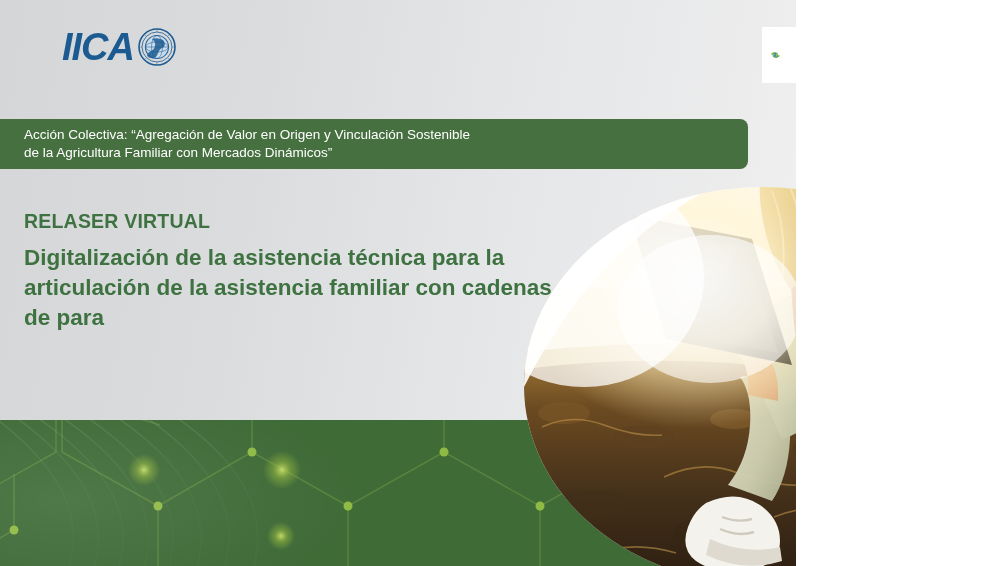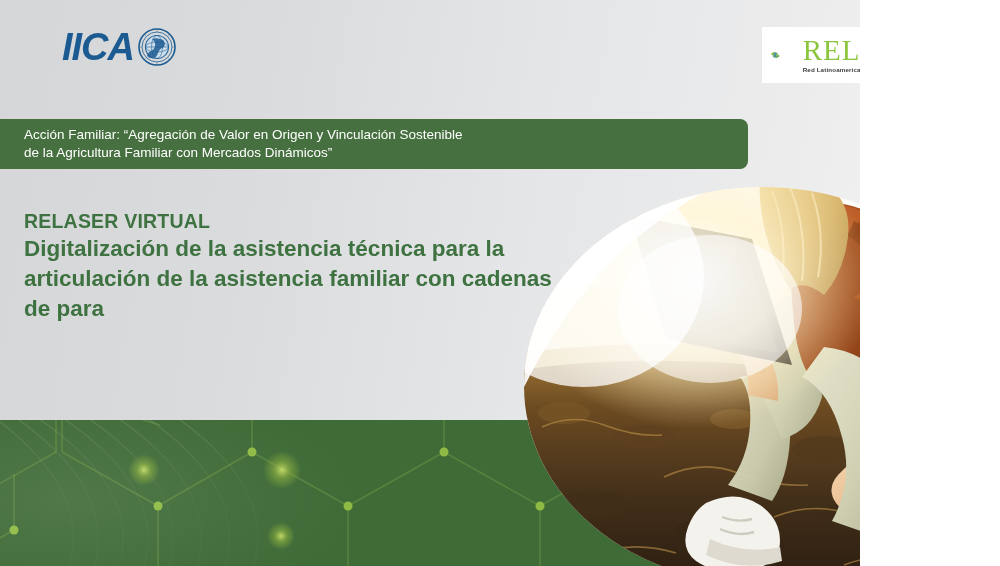--- a/index.html
+++ b/index.html
@@ -6,21 +6,21 @@
     margin: 0;
     padding: 0;
     background: #ffffff;
   }
   body {
     font-family: "Liberation Sans", sans-serif;
   }
 
   #poster {
     position: relative;
-    width: 860px;
+    width: 796px;
     height: 566px;
     overflow: hidden;
     background: linear-gradient(100deg, #d4d6d8 0%, #d9dbdd 28%, #e4e6e7 60%, #ececed 85%, #f1f2f2 100%);
   }
 
   
   .bottom-band {
     position: absolute;
     left: 0;
     top: 420px;
@@ -132,21 +132,21 @@
     font-size: 19.5px;
     font-weight: bold;
     letter-spacing: 0.2px;
     line-height: 26px;
   }
   .headline {
     color: #3e7240;
     font-size: 22.5px;
     font-weight: bold;
     line-height: 30px;
-    margin-top: 0;
+    margin-top: 9px;
   }
   .datetime {
     position: absolute;
     left: 24px;
     top: 357px;
     color: #111111;
     font-size: 16.5px;
     font-weight: bold;
     letter-spacing: 0.1px;
   }
@@ -400,21 +400,21 @@
         <ellipse cx="25" cy="20" rx="5" ry="12"></ellipse>
       </g>
     </svg>
     <div class="relaser-text">
       <div class="relaser-word">RELASER</div>
       <div class="relaser-tag">Red Latinoamericana para Servicios de Extensión Rural</div>
     </div>
   </div>
 
   <div class="collective-banner">
-    <div class="line">Acción Familiar: “Agregación de Valor en Origen y Vinculación Sostenible</div>
+    <div class="line">Acción Colectiva: “Agregación de Valor en Origen y Vinculación Sostenible</div>
     <div class="line">de la Agricultura Familiar con Mercados Dinámicos”</div>
   </div>
 
   <div class="headline-block">
     <div class="kicker">RELASER VIRTUAL</div>
     <div class="headline">
       <div>Digitalización de la asistencia técnica para la</div>
       <div>articulación de la asistencia familiar con cadenas</div>
       <div>de para</div>
     </div>

